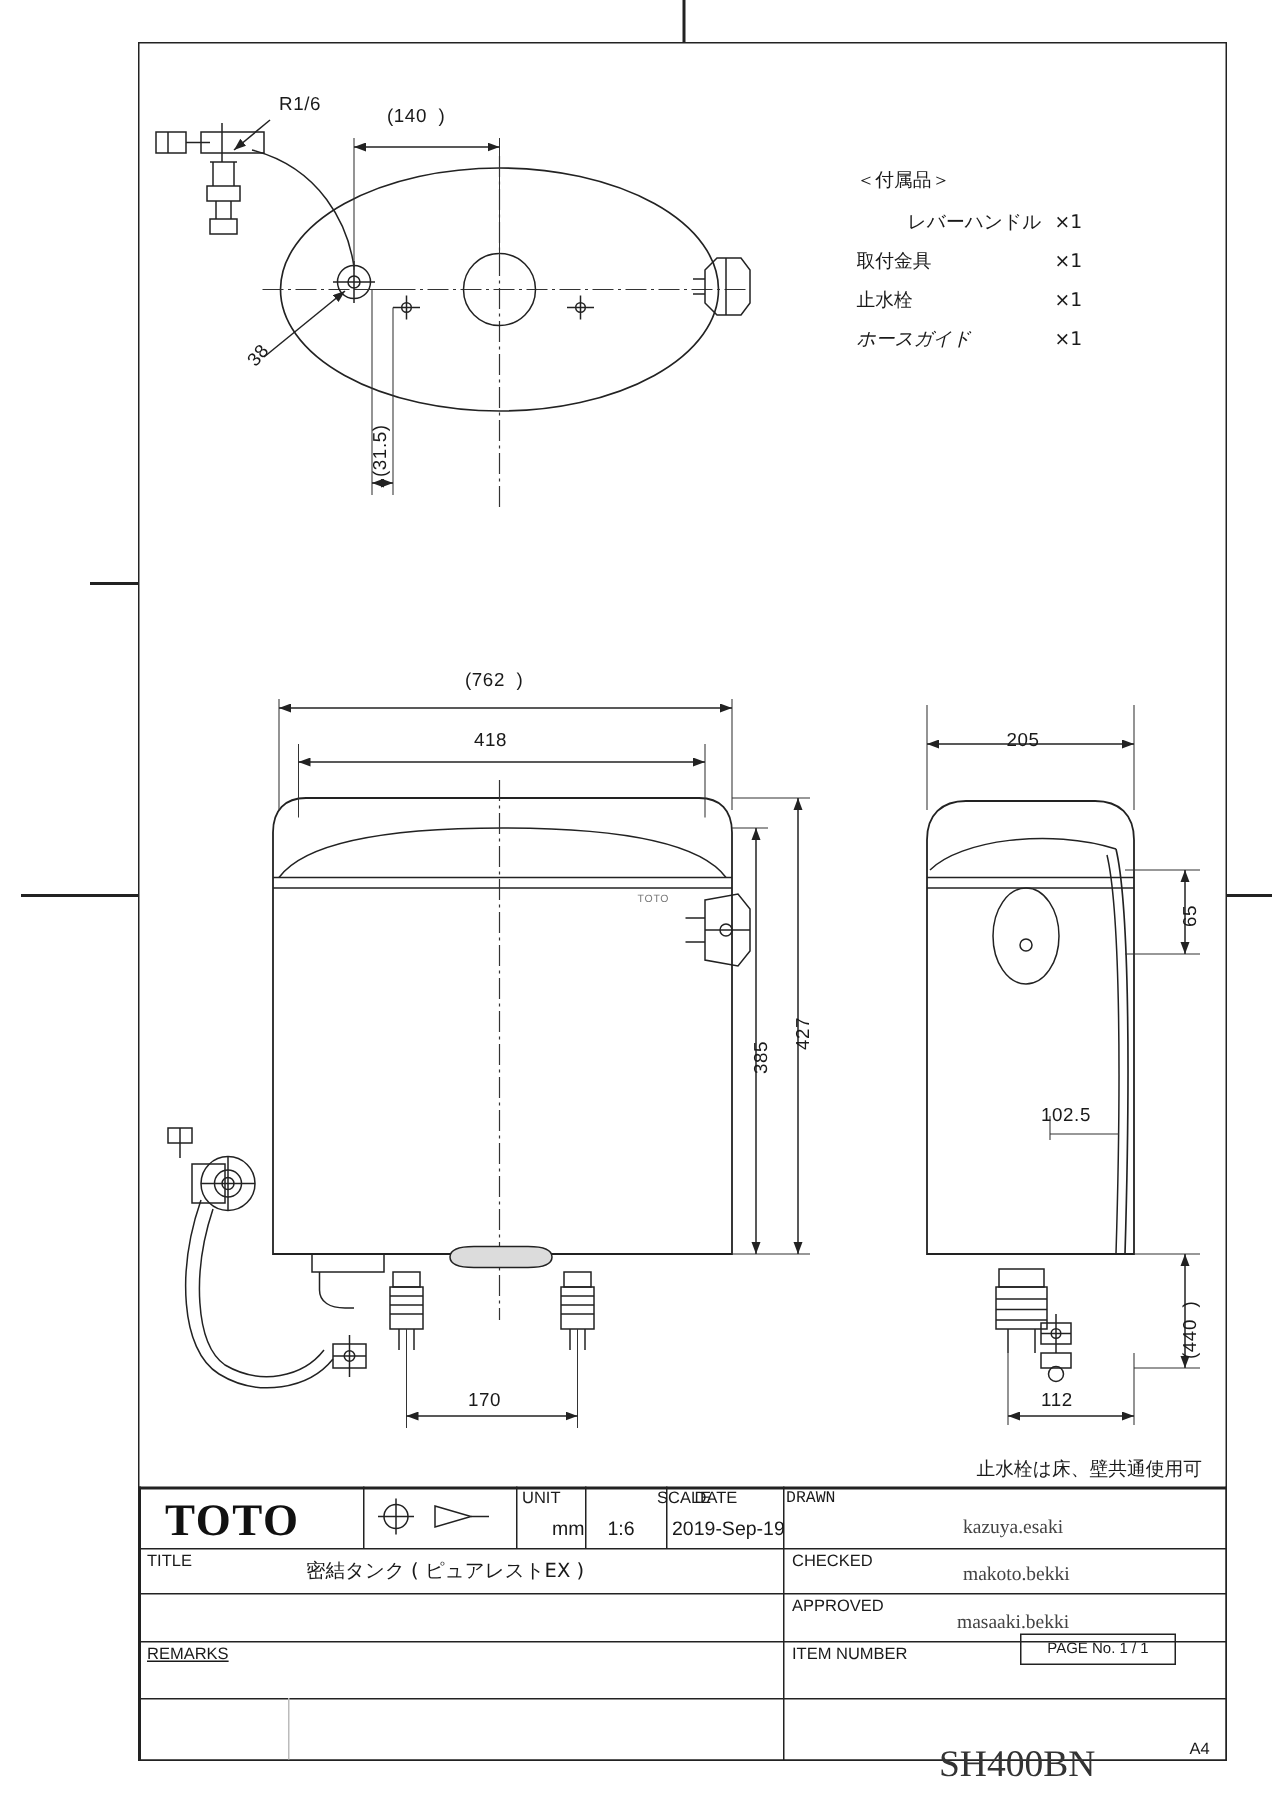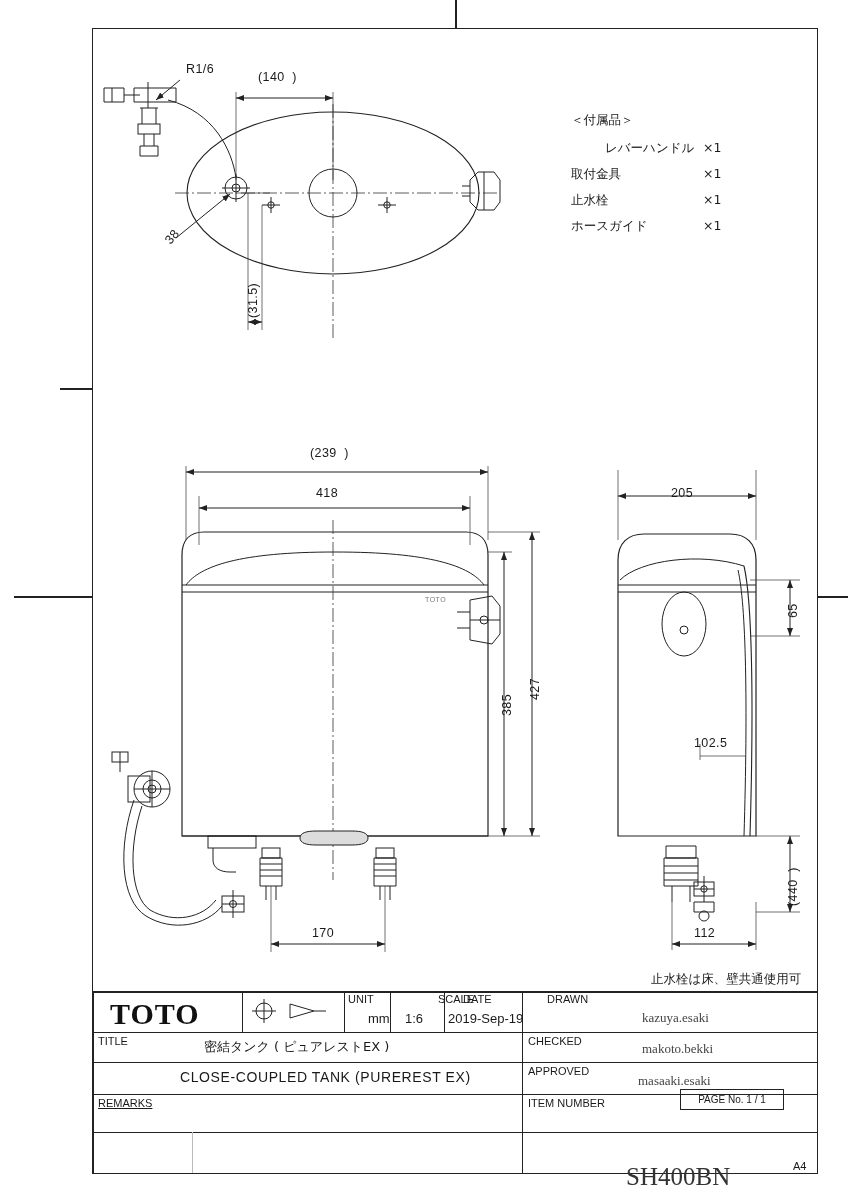--- a/index.html
+++ b/index.html
@@ -220,24 +220,24 @@
   <div class="txt dim rot90" style="left:162px;top:238px;transform:rotate(-50deg);">38</div>
   <div class="txt dim rot90" style="left:246px;top:318px;">(31.5)</div>
 
   <div class="txt jp" style="left:571px;top:112px;">＜付属品＞</div>
   <div class="txt jp" style="left:571px;top:140px;margin-left:34px;">レバーハンドル</div>
   <div class="txt jp" style="left:703px;top:140px;">×1</div>
   <div class="txt jp" style="left:571px;top:166px;">取付金具</div>
   <div class="txt jp" style="left:703px;top:166px;">×1</div>
   <div class="txt jp" style="left:571px;top:192px;">止水栓</div>
   <div class="txt jp" style="left:703px;top:192px;">×1</div>
-  <div class="txt jp" style="left:571px;top:218px;">ホースガイド</div>
+  <div class="txt jp" style="left:571px;top:218px;font-style:italic;">ホースガイド</div>
   <div class="txt jp" style="left:703px;top:218px;">×1</div>
 
-  <div class="txt dim" style="left:310px;top:446px;">(239  )</div>
+  <div class="txt dim" style="left:310px;top:446px;">(762  )</div>
   <div class="txt dim" style="left:316px;top:486px;">418</div>
   <div class="txt dim rot90" style="left:528px;top:700px;">427</div>
   <div class="txt dim rot90" style="left:500px;top:716px;">385</div>
   <div class="txt dim" style="left:312px;top:926px;">170</div>
   <div class="txt small" style="left:425px;top:596px;color:#777;font-size:7px;letter-spacing:.5px;">TOTO</div>
 
   <div class="txt dim" style="left:671px;top:486px;">205</div>
   <div class="txt dim rot90" style="left:786px;top:618px;">65</div>
   <div class="txt dim" style="left:694px;top:736px;">102.5</div>
   <div class="txt dim rot90" style="left:786px;top:906px;">(440  )</div>
@@ -279,29 +279,28 @@
 
     <div class="txt tb-label" style="left:256px;top:2px;">UNIT</div>
     <div class="txt tb-val" style="left:276px;top:20px;">mm</div>
     <div class="txt tb-label" style="left:302px;top:2px;margin-left:44px;">SCALE</div>
     <div class="txt tb-val" style="left:313px;top:20px;">1:6</div>
     <div class="txt tb-label" style="left:356px;top:2px;margin-left:15px;">DATE</div>
     <div class="txt tb-val" style="left:356px;top:20px;">2019-Sep-19</div>
 
     <div class="txt tb-label" style="left:6px;top:44px;">TITLE</div>
     <div class="txt jp" style="left:112px;top:47px;font-size:13px;">密結タンク ( ピュアレストEX )</div>
-    <div class="txt" style="left:88px;top:78px;font-size:14px;letter-spacing:.6px;">CLOSE-COUPLED TANK (PUREREST EX)</div>
     <div class="txt tb-label" style="left:6px;top:106px;text-decoration:underline;">REMARKS</div>
 
-    <div class="txt tb-label" style="left:455px;top:2px;">DRAWN</div>
+    <div class="txt tb-label" style="left:432px;top:2px;font-family:Liberation Mono, monospace;">DRAWN</div>
     <div class="txt handw" style="left:550px;top:19px;">kazuya.esaki</div>
     <div class="txt tb-label" style="left:436px;top:44px;">CHECKED</div>
     <div class="txt handw" style="left:550px;top:50px;">makoto.bekki</div>
     <div class="txt tb-label" style="left:436px;top:74px;">APPROVED</div>
-    <div class="txt handw" style="left:546px;top:82px;">masaaki.esaki</div>
+    <div class="txt handw" style="left:546px;top:82px;">masaaki.bekki</div>
     <div class="txt tb-label" style="left:436px;top:106px;">ITEM NUMBER</div>
     <div class="txt big-item" style="left:534px;top:136px;margin-top:36px;">SH400BN</div>
   </div>
 
   <div class="pagebox" style="left:680px;top:1089px;width:104px;height:21px;">PAGE No.  1 / 1</div>
   <div class="txt small" style="left:793px;top:1160px;font-size:11px;">A4</div>
 
 </div>
 
 </body></html>

